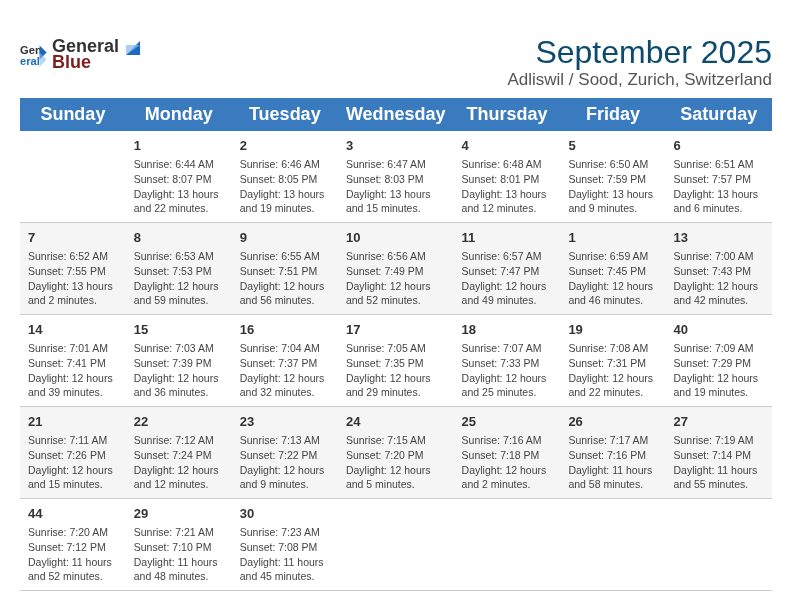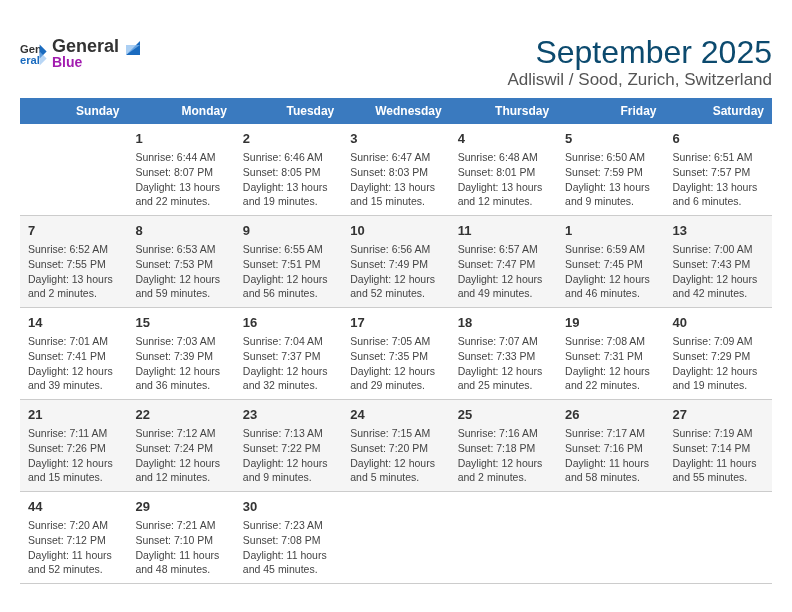--- a/index.html
+++ b/index.html
@@ -22,23 +22,23 @@
       align-items: center;
       gap: 4px;
     }
     .logo-text-general {
       font-size: 18px;
       font-weight: bold;
       color: #333;
       line-height: 1;
     }
     .logo-text-blue {
-      font-size: 14px;
+      font-size: 18px;
       font-weight: bold;
-      color: #a21caf;
+      color: #7f1d1d;
       line-height: 1;
     }
     .logo-icon {
       width: 28px;
       height: 28px;
     }
     .title-block {
       text-align: right;
     }
     .title-block h1 {
@@ -53,23 +53,23 @@
       color: #555;
     }
     table {
       width: 100%;
       border-collapse: collapse;
       font-size: 11px;
     }
     thead tr th {
       background-color: #3a7abf;
       color: #fff;
-      text-align: right;
+      text-align: center;
       padding: 6px 8px;
-      font-size: 12px;
+      font-size: 18px;
       font-weight: bold;
     }
     tbody tr {
       border-bottom: 1px solid #ccc;
     }
     tbody tr td {
       vertical-align: top;
       padding: 6px 8px;
       color: #333;
       width: calc(100% / 7);

